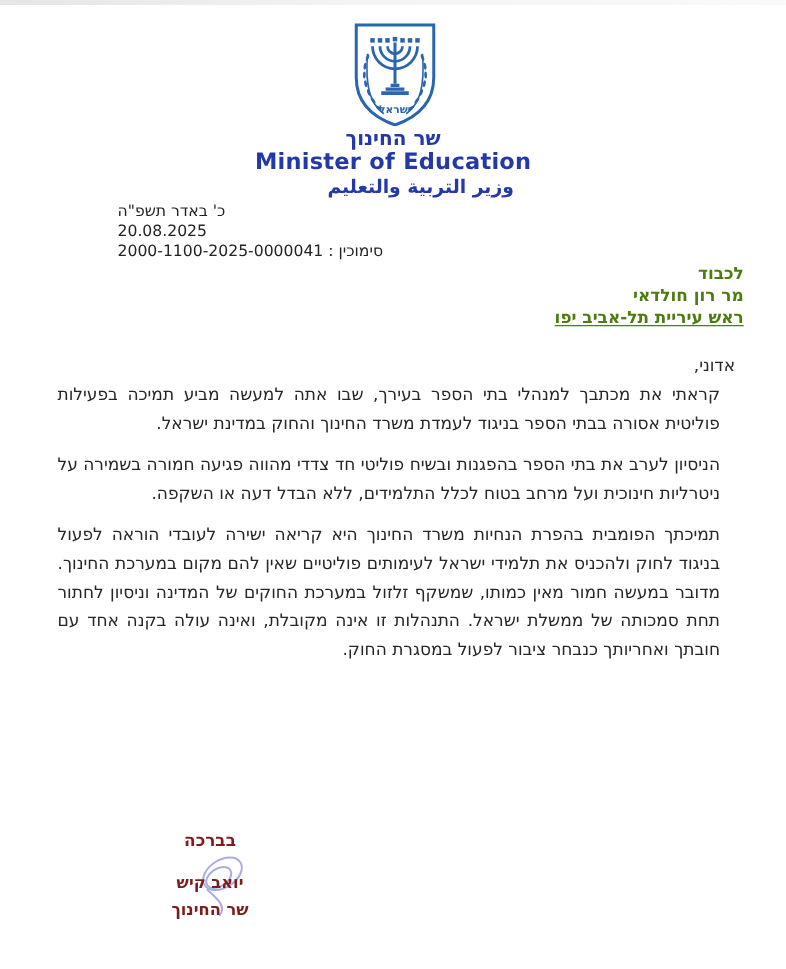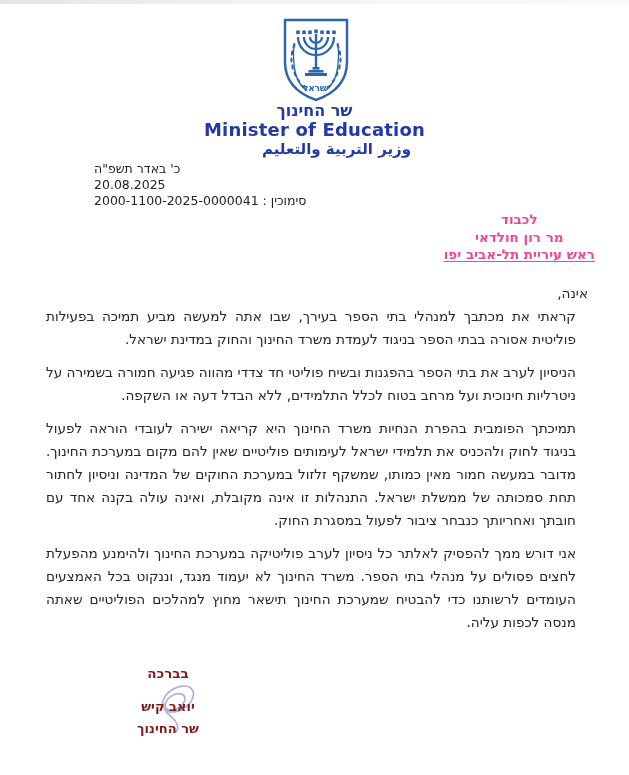--- a/index.html
+++ b/index.html
@@ -26,22 +26,22 @@
   .title-en { font-size: 18px; font-weight: bold; line-height: 19px; letter-spacing: .2px; }
   .title-ar { font-size: 15px; font-weight: bold; line-height: 21px; padding-left: 44px; }
   .meta {
     position: absolute; left: 94px; top: 161px;
     direction: rtl; text-align: left;
     font-size: 12.5px; line-height: 16px; color: #232323;
     white-space: nowrap;
   }
   .recipient {
     position: absolute; right: 34px; top: 211px;
-    direction: rtl; text-align: center;
-    font-size: 13.5px; font-weight: bold; line-height: 17.5px; color: #ec4899;
+    direction: rtl; text-align: right;
+    font-size: 13.5px; font-weight: bold; line-height: 17.5px; color: #4d7c0f;
   }
   .recipient .underlined { text-decoration: underline; text-underline-offset: 2px; }
   .letter-body {
     position: absolute; left: 46px; top: 282px; width: 542px;
     direction: rtl; text-align: justify;
     font-size: 13.6px; line-height: 23px; color: #262626;
   }
   .letter-body .salutation { margin: 0; text-align: right; }
   .letter-body p { margin: 0 12px 10px 0; }
   .closing-block {
@@ -116,25 +116,24 @@
   <div>סימוכין : 2000-1100-2025-0000041</div>
 </div>
 
 <div class="recipient">
   <div>לכבוד</div>
   <div>מר רון חולדאי</div>
   <div class="underlined">ראש עיריית תל-אביב יפו</div>
 </div>
 
 <div class="letter-body">
-  <p class="salutation">אינה,</p>
+  <p class="salutation">אדוני,</p>
   <p>קראתי את מכתבך למנהלי בתי הספר בעירך, שבו אתה למעשה מביע תמיכה בפעילות פוליטית אסורה בבתי הספר בניגוד לעמדת משרד החינוך והחוק במדינת ישראל.</p>
   <p>הניסיון לערב את בתי הספר בהפגנות ובשיח פוליטי חד צדדי מהווה פגיעה חמורה בשמירה על ניטרליות חינוכית ועל מרחב בטוח לכלל התלמידים, ללא הבדל דעה או השקפה.</p>
   <p>תמיכתך הפומבית בהפרת הנחיות משרד החינוך היא קריאה ישירה לעובדי הוראה לפעול בניגוד לחוק ולהכניס את תלמידי ישראל לעימותים פוליטיים שאין להם מקום במערכת החינוך. מדובר במעשה חמור מאין כמותו, שמשקף זלזול במערכת החוקים של המדינה וניסיון לחתור תחת סמכותה של ממשלת ישראל. התנהלות זו אינה מקובלת, ואינה עולה בקנה אחד עם חובתך ואחריותך כנבחר ציבור לפעול במסגרת החוק.</p>
-  <p>אני דורש ממך להפסיק לאלתר כל ניסיון לערב פוליטיקה במערכת החינוך ולהימנע מהפעלת לחצים פסולים על מנהלי בתי הספר. משרד החינוך לא יעמוד מנגד, וננקוט בכל האמצעים העומדים לרשותנו כדי להבטיח שמערכת החינוך תישאר מחוץ למהלכים הפוליטיים שאתה מנסה לכפות עליה.</p>
 </div>
 
 <svg class="signature-scribble" viewBox="0 0 62 54">
   <g fill="none" stroke="#9aa0dc" stroke-width="1.6" opacity="0.85" stroke-linecap="round">
     <ellipse cx="32" cy="20" rx="17" ry="11" transform="rotate(-33 32 20)"></ellipse>
     <ellipse cx="29" cy="23" rx="11" ry="7" transform="rotate(-33 29 23)"></ellipse>
     <path d="M 20,33 C 28,40 35,46 30,53"></path>
   </g>
 </svg>
 

